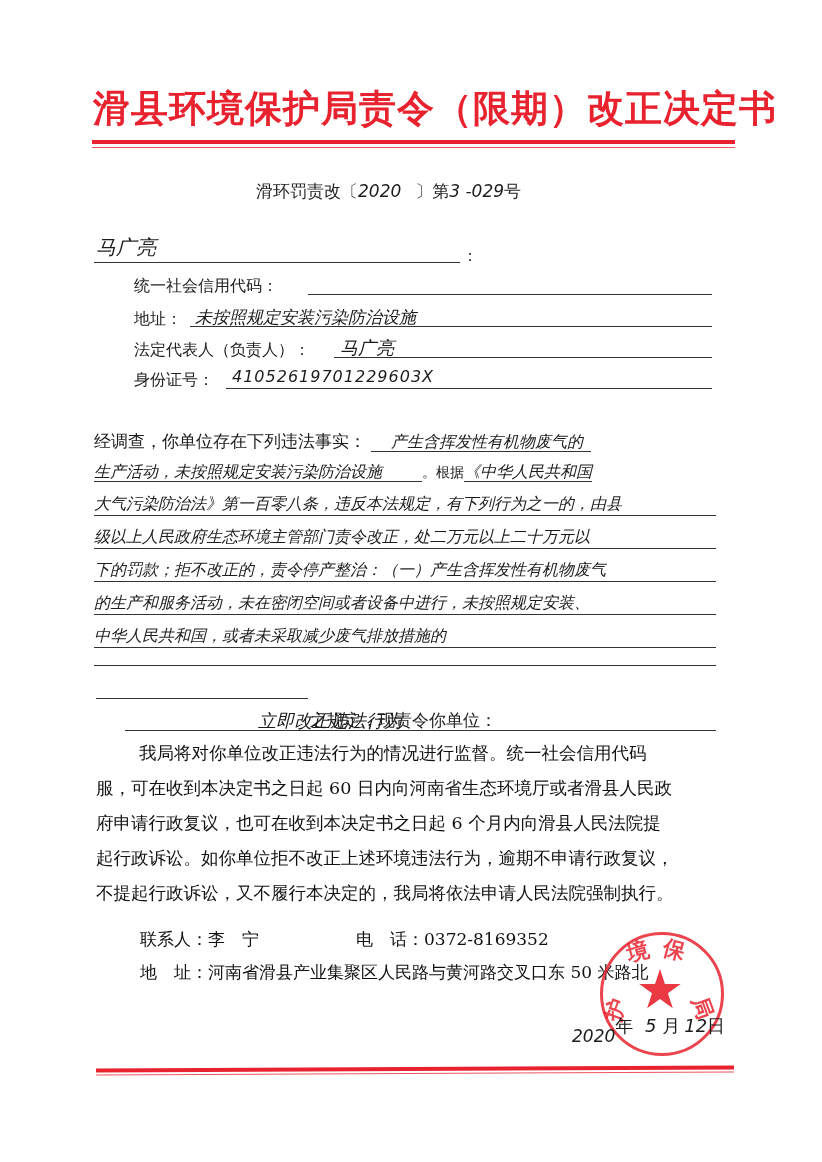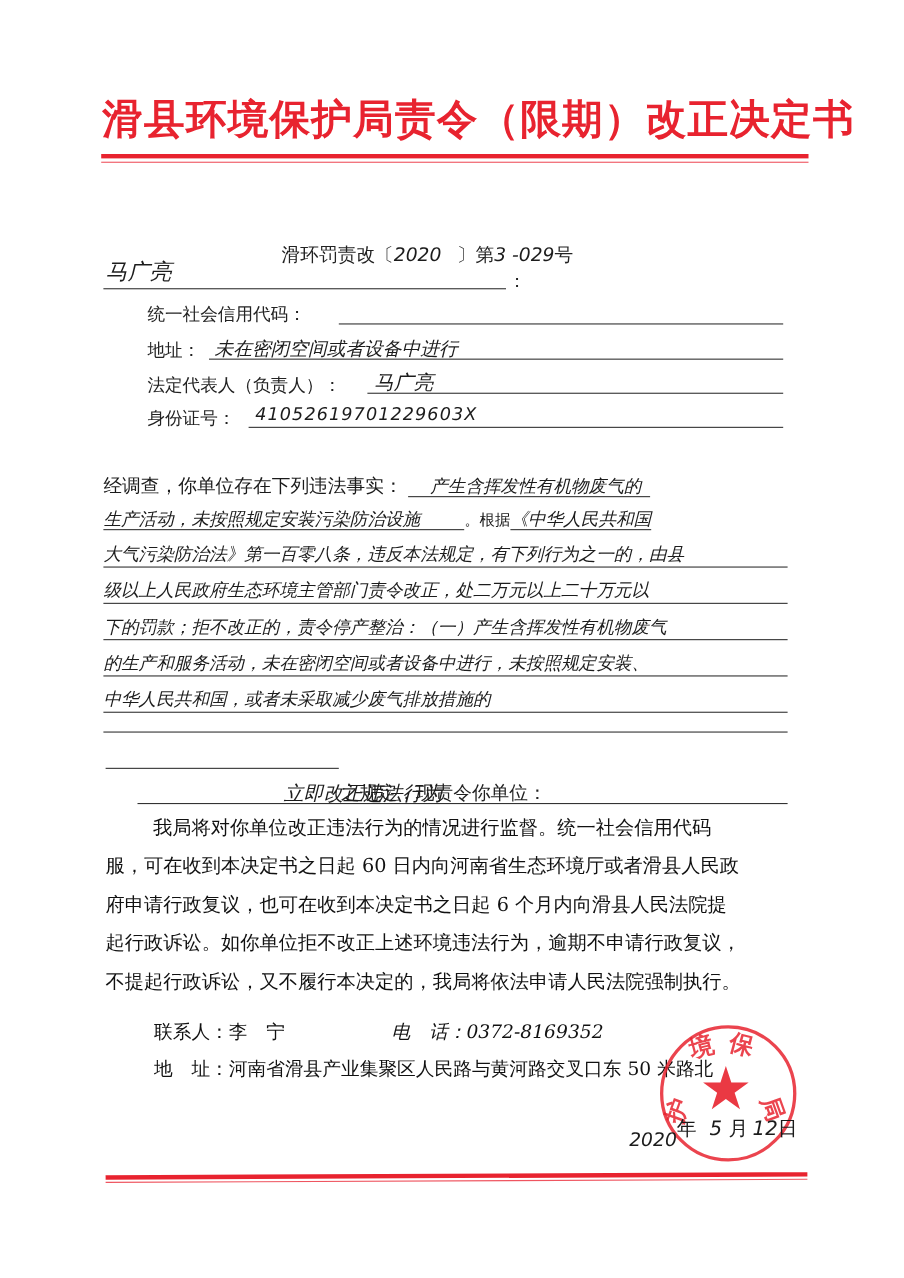--- a/index.html
+++ b/index.html
@@ -12,21 +12,21 @@
   .title {
     left: 93px; top: 84px; width: 640px;
     color: #e8232f; font-size: 37px; font-weight: bold;
     letter-spacing: 1px; white-space: nowrap;
     font-family: "DejaVu Serif", "Liberation Serif", serif;
   }
   .red-rule-thick { background: #e8232f; height: 4px; }
   .red-rule-thin { background: #ef5560; height: 1px; }
   .docno {
     left: 256px; top: 180px; font-size: 17px; white-space: nowrap;
-    font-family: "DejaVu Sans", sans-serif; color: #222; margin-top: 40px;
+    font-family: "DejaVu Sans", sans-serif; color: #222;
   }
   .hand {
     font-family: "DejaVu Sans", sans-serif; font-style: italic;
     color: #1c1c1c; white-space: nowrap;
   }
   .label { font-size: 16px; white-space: nowrap; font-family: "DejaVu Sans", sans-serif; color: #222; }
   .uline { border-bottom: 1.2px solid #333; }
   .line { position: absolute; height: 0; border-bottom: 1.2px solid #333; }
   .body-text {
     font-size: 17.5px; line-height: 35px; white-space: nowrap;
@@ -56,21 +56,21 @@
 </div>
 
 <div class="abs hand" style="left:96px; top:234px; font-size:20px;">马广亮</div>
 <div class="line" style="left:94px; top:262px; width:366px;"></div>
 <div class="abs label" style="left:462px; top:246px;">：</div>
 
 <div class="abs label" style="left:134px; top:276px;">统一社会信用代码：</div>
 <div class="line" style="left:308px; top:294px; width:404px;"></div>
 
 <div class="abs label" style="left:134px; top:309px;">地址：</div>
-<div class="abs hand" style="left:195px; top:306px; font-size:17px;">未在密闭空间或者设备中进行</div>
+<div class="abs hand" style="left:195px; top:306px; font-size:17px;">未按照规定安装污染防治设施</div>
 <div class="line" style="left:190px; top:326px; width:522px;"></div>
 
 <div class="abs label" style="left:134px; top:340px;font-family:Liberation Mono, monospace;">法定代表人（负责人）：</div>
 <div class="abs hand" style="left:340px; top:336px; font-size:18px;">马广亮</div>
 <div class="line" style="left:334px; top:357px; width:378px;"></div>
 
 <div class="abs label" style="left:134px; top:370px;">身份证号：</div>
 <div class="abs hand" style="left:232px; top:367px; font-size:16px; letter-spacing:1px;">41052619701229603X</div>
 <div class="line" style="left:226px; top:388px; width:486px;"></div>
 
@@ -96,21 +96,21 @@
 
 <div class="abs body-text" style="left:139px; top:736px;">我局将对你单位改正违法行为的情况进行监督。统一社会信用代码</div>
 <div class="abs body-text" style="left:96px; top:771px;">服，可在收到本决定书之日起 60 日内向河南省生态环境厅或者滑县人民政</div>
 <div class="abs body-text" style="left:96px; top:806px;">府申请行政复议，也可在收到本决定书之日起 6 个月内向滑县人民法院提</div>
 <div class="abs body-text" style="left:96px; top:841px;">起行政诉讼。如你单位拒不改正上述环境违法行为，逾期不申请行政复议，</div>
 <div class="abs body-text" style="left:96px; top:876px;">不提起行政诉讼，又不履行本决定的，我局将依法申请人民法院强制执行。</div>
 
 <div class="abs body-text" style="left:140px; top:922px; font-size:17px;">
   <span>联系人：</span><span>李　宁</span>
 </div>
-<div class="abs body-text" style="left:356px; top:922px; font-size:17px;font-style:italic;">
+<div class="abs body-text" style="left:356px; top:922px; font-size:17px;">
   <span>电　话：</span><span>0372-8169352</span>
 </div>
 <div class="abs body-text" style="left:140px; top:955px; font-size:17px;">
   <span>地　址：</span><span>河南省滑县产业集聚区人民路与黄河路交叉口东 50 米路北</span>
 </div>
 
 <div class="abs seal">
   <span class="seal-char" style="left:24px; top:2px; transform:rotate(-15deg);">境</span>
   <span class="seal-char" style="left:60px; top:0px; transform:rotate(15deg);">保</span>
   <span class="seal-char" style="left:2px; top:60px; transform:rotate(-70deg);">护</span>

